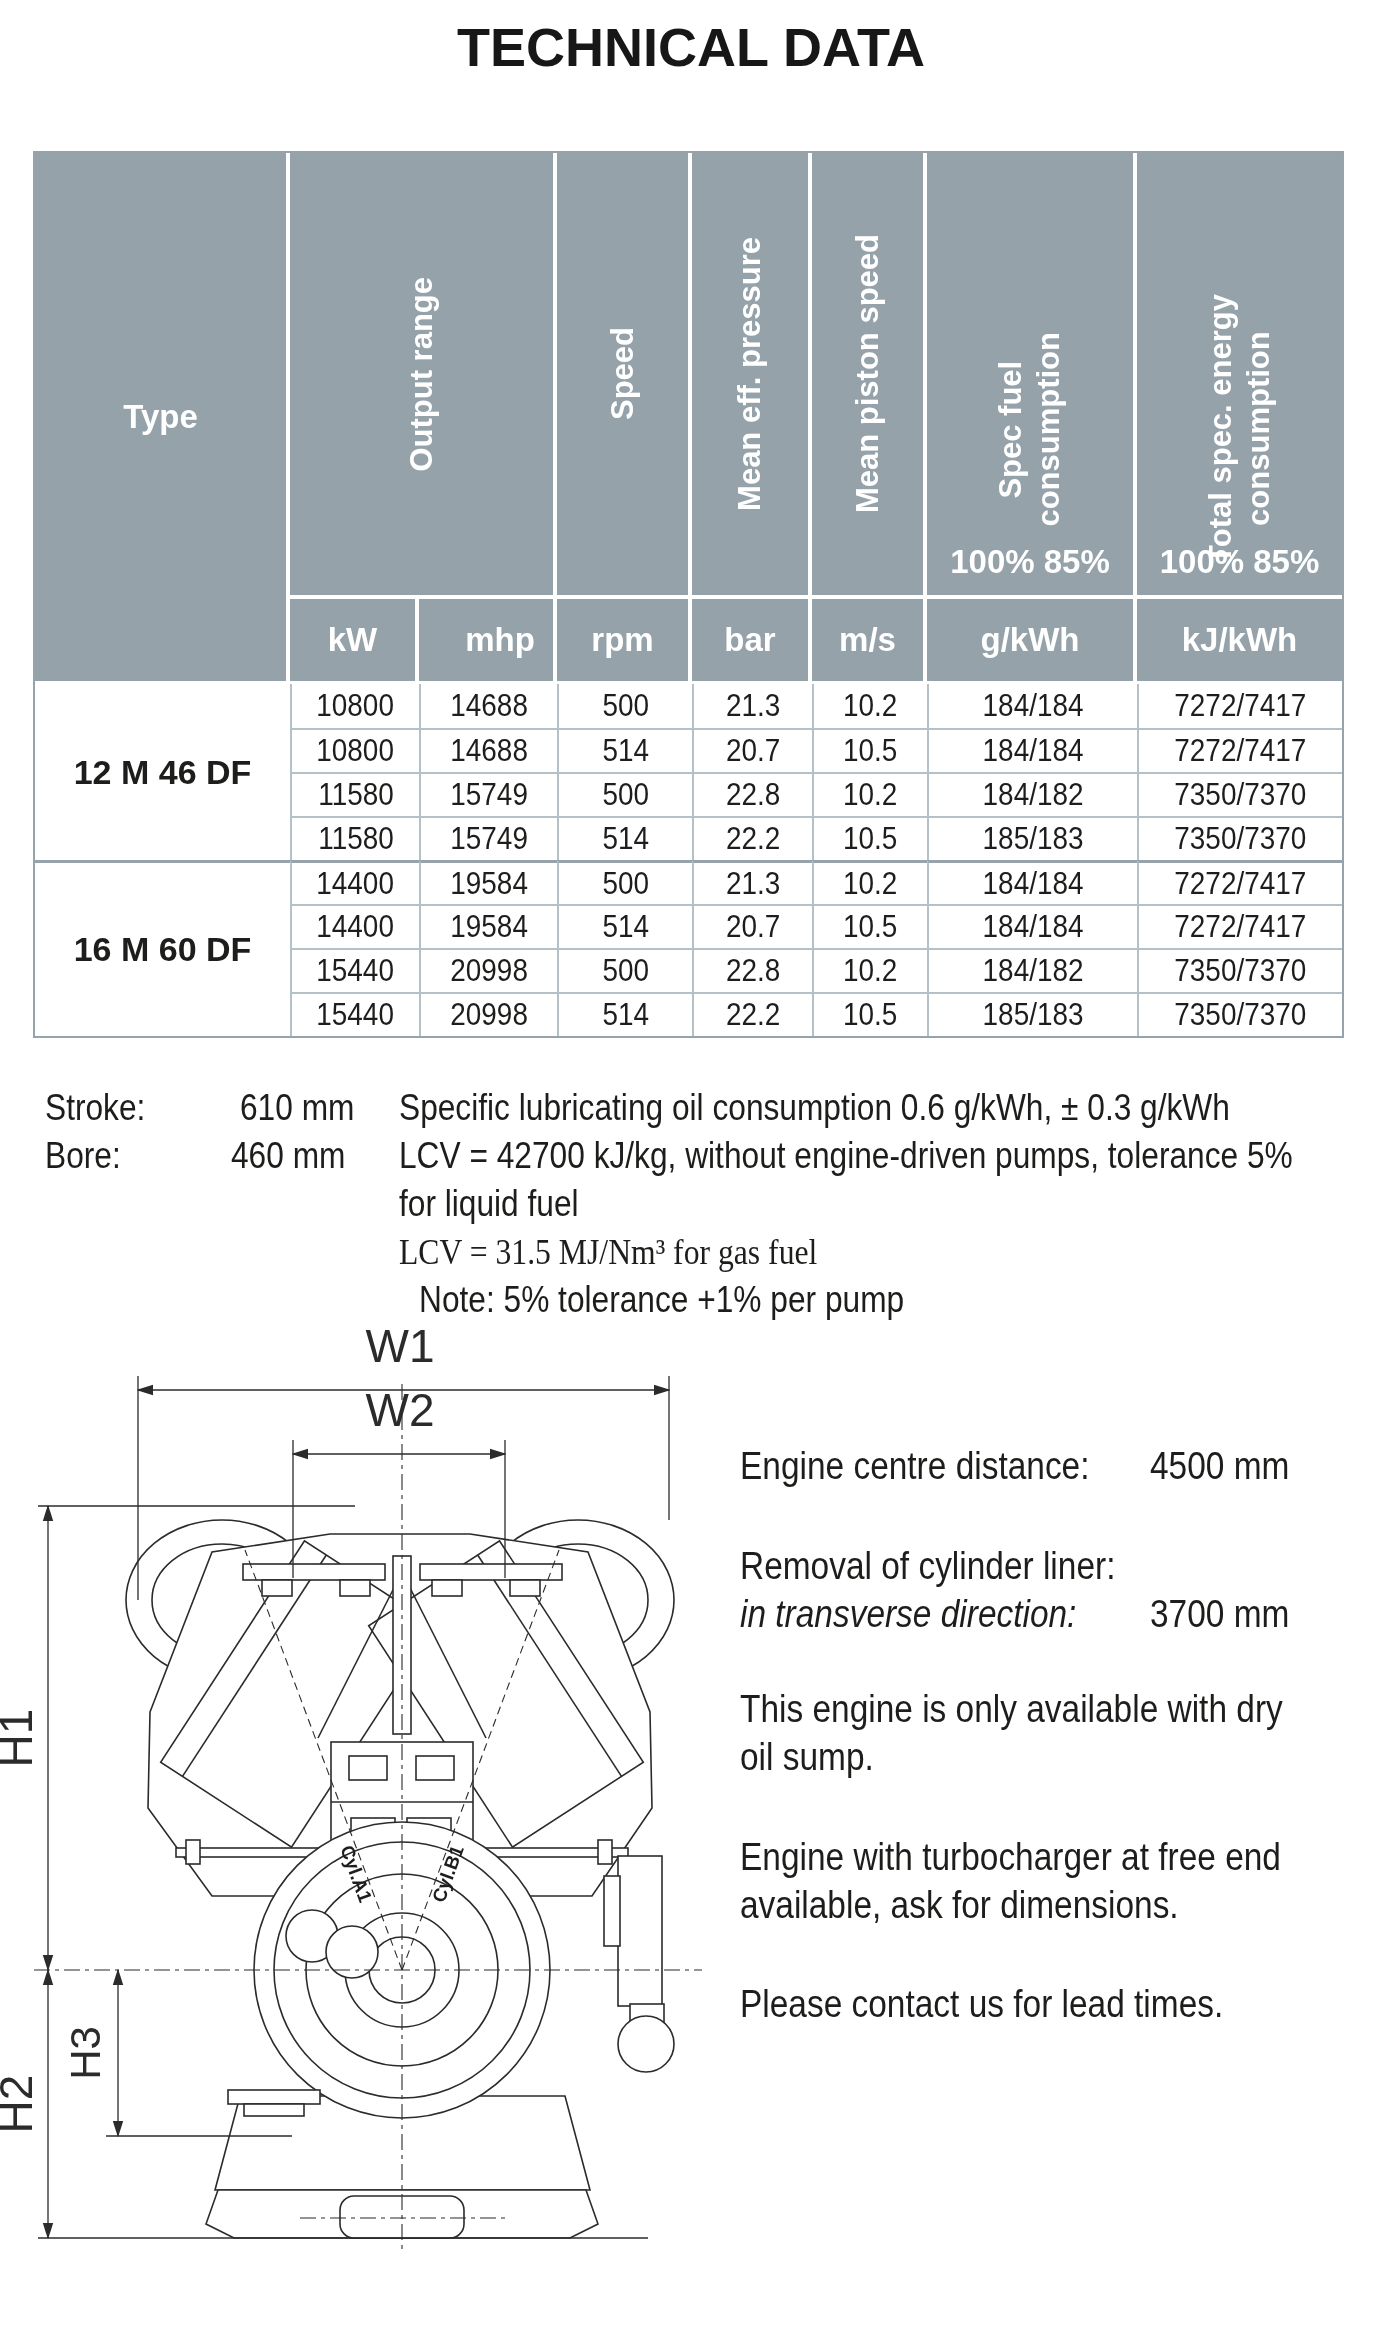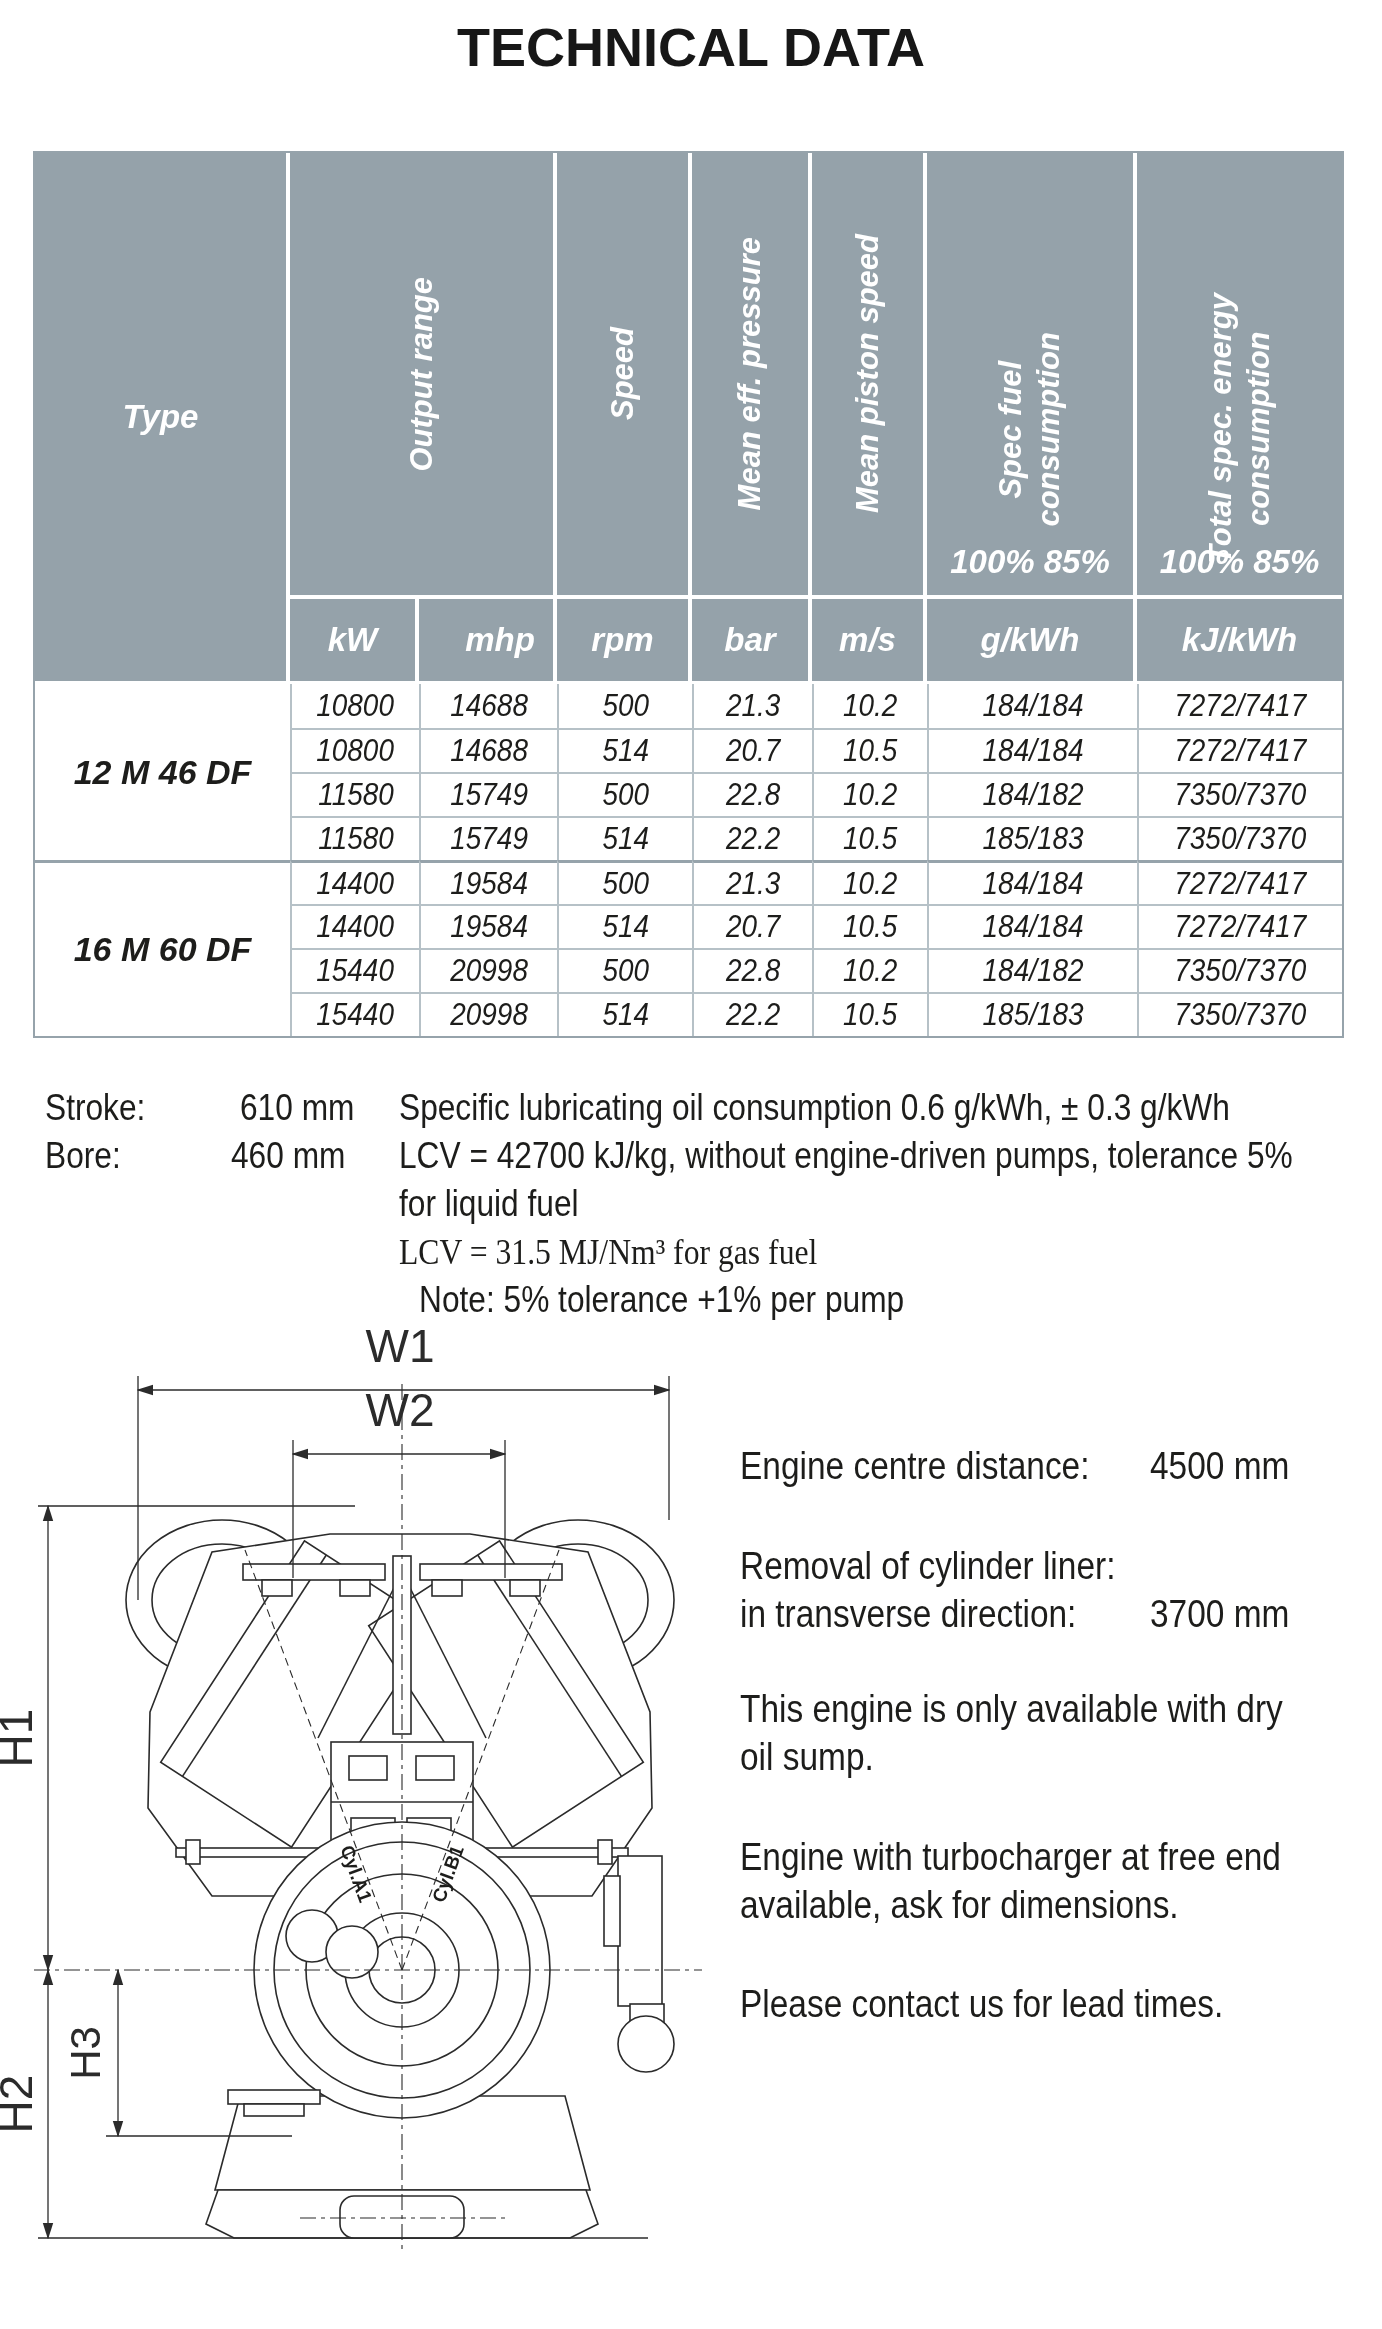--- a/index.html
+++ b/index.html
@@ -9,21 +9,21 @@
   .cond{display:inline-block;transform:scaleX(.88);transform-origin:0 50%;white-space:nowrap;}
 
   
   .title{left:0;top:16px;width:100%;text-align:center;font-size:54px;font-weight:700;
          color:#171717;letter-spacing:0;}
 
   
   .tbl{left:33px;top:151px;width:1307px;display:grid;
        grid-template-columns:255px 129px 138px 135px 120px 115px 210px 205px;
        grid-template-rows:446px 85px repeat(8,44px);
-       border:2px solid #96a3ab;background:#fff;font-style:italic;}
+       border:2px solid #96a3ab;background:#fff;}
   .hc{background:#95a2aa;border-bottom:4px solid #fff;position:relative;
       display:flex;align-items:center;justify-content:center;}
   .brw{border-right:4px solid #fff;}
   .typehc{background:#95a2aa;border-right:4px solid #fff;border-bottom:3px solid #fff;
       display:flex;align-items:center;justify-content:center;}
   .hlabel{color:#fff;font-size:33px;font-weight:700;}
   .vlab{writing-mode:vertical-rl;transform:rotate(180deg);color:#fff;font-size:31px;
         font-weight:700;line-height:38px;text-align:center;}
   .vlab div{display:block;}
   .padb{padding-bottom:110px;}
@@ -397,21 +397,21 @@
     </g>
 
     <text class="cylt" x="350" y="1876" text-anchor="middle" transform="rotate(70 350 1876)">Cyl.A1</text>
     <text class="cylt" x="454" y="1876" text-anchor="middle" transform="rotate(-70 454 1876)">Cyl.B1</text>
   </svg>
 
   <div class="abs info" style="left:740px;top:1442px;"><span class="cond">Engine centre distance:</span></div>
   <div class="abs info" style="left:1150px;top:1442px;"><span class="cond">4500 mm</span></div>
 
   <div class="abs info" style="left:740px;top:1542px;"><span class="cond">Removal of cylinder liner:</span></div>
-  <div class="abs info" style="left:740px;top:1590px;"><span class="cond">in transverse direction:</span></div>
+  <div class="abs info" style="left:740px;top:1590px;font-style:italic;"><span class="cond">in transverse direction:</span></div>
   <div class="abs info" style="left:1150px;top:1590px;"><span class="cond">3700 mm</span></div>
 
   <div class="abs info" style="left:740px;top:1685px;"><span class="cond">This engine is only available with dry</span></div>
   <div class="abs info" style="left:740px;top:1733px;"><span class="cond">oil sump.</span></div>
 
   <div class="abs info" style="left:740px;top:1833px;"><span class="cond">Engine with turbocharger at free end</span></div>
   <div class="abs info" style="left:740px;top:1881px;"><span class="cond">available, ask for dimensions.</span></div>
 
   <div class="abs info" style="left:740px;top:1980px;"><span class="cond">Please contact us for lead times.</span></div>
 

